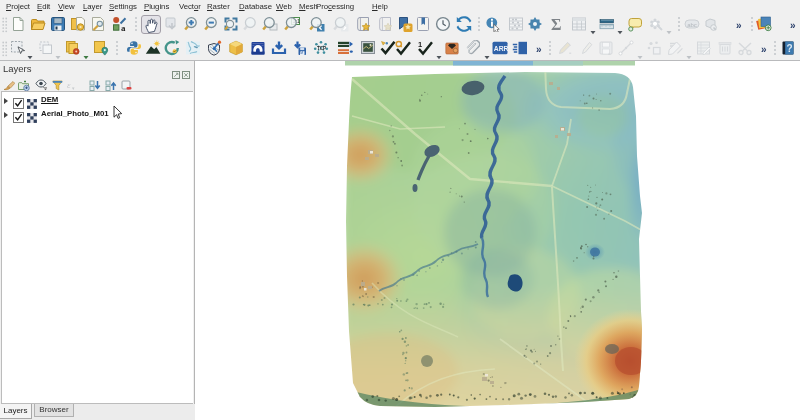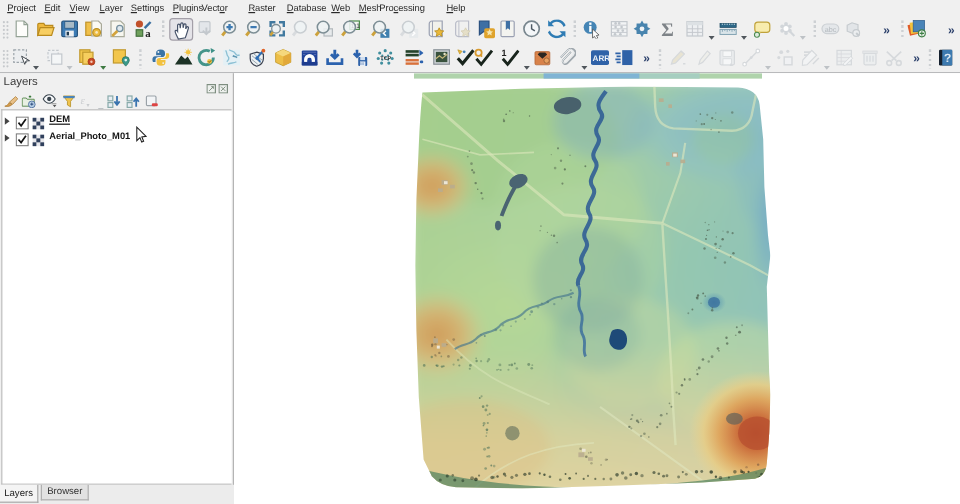--- a/index.html
+++ b/index.html
@@ -12,21 +12,21 @@
 .canvas { position:absolute; left:195px; top:61px; width:605px; height:359px; background:#fff; }
 </style></head>
 <body>
 <div class="menu">
 <span style="left:6px"><u>P</u>roject</span>
 <span style="left:37px"><u>E</u>dit</span>
 <span style="left:58px"><u>V</u>iew</span>
 <span style="left:83px"><u>L</u>ayer</span>
 <span style="left:109px"><u>S</u>ettings</span>
 <span style="left:144px"><u>P</u>lugins</span>
-<span style="left:168px">Vect<u>o</u>r</span>
+<span style="left:179px">Vect<u>o</u>r</span>
 <span style="left:207px"><u>R</u>aster</span>
 <span style="left:239px"><u>D</u>atabase</span>
 <span style="left:276px"><u>W</u>eb</span>
 <span style="left:299px"><u>M</u>esh</span>
 <span style="left:316px">Pro<u>c</u>essing</span>
 <span style="left:372px"><u>H</u>elp</span>
 </div>
 <div class="tb">
 <div class="ic" style="left:10px;top:16px;width:16px;height:16px"><svg width="16" height="16" viewBox="0 0 16 16" style="">
         <path d="M3.5 1.5h6.5l3 3V14.5H3.5z" fill="#fdfdfb" stroke="#95a396" stroke-width="1"></path>

